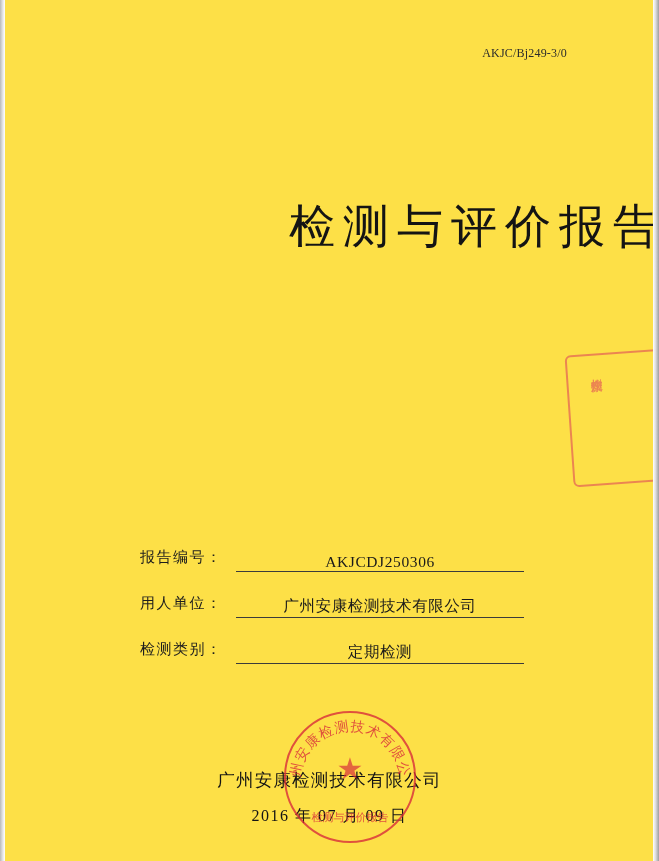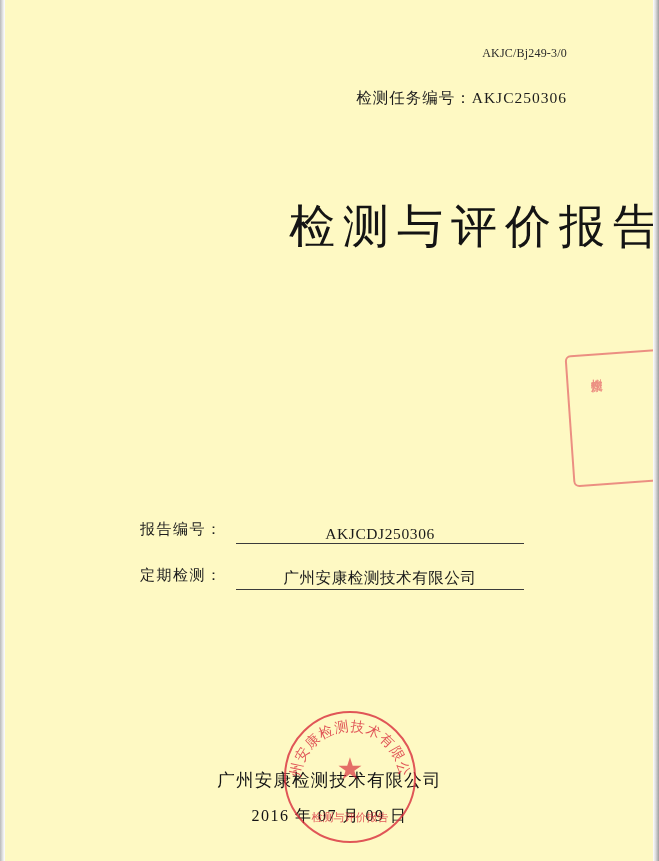--- a/index.html
+++ b/index.html
@@ -7,21 +7,21 @@
     padding: 0;
     background: #8a8a8a;
   }
   body {
     font-family: "Liberation Serif", serif;
   }
   .page {
     position: relative;
     width: 659px;
     height: 861px;
-    background: #fef9c3;
+    background: #fde047;
     overflow: hidden;
     box-sizing: border-box;
   }
   
   .page::before {
     content: "";
     position: absolute;
     left: 0; top: 0;
     width: 5px; height: 100%;
     background: linear-gradient(to right, #b9b9b9, #e8e8e8 60%, #ffffff);
@@ -60,21 +60,21 @@
     width: 100%;
     text-align: right;
     font-size: 46px;
     letter-spacing: 8px;
     color: #141414;
     font-weight: 500;
     font-family: "Liberation Serif", serif;
   }
   .fields {
     position: absolute;
-    top: 506px;
+    top: 534px;
     left: 140px;
     width: 384px;
   }
   .field-row {
     display: flex;
     align-items: flex-end;
     height: 38px;
     margin-bottom: 8px;
   }
   .field-label {
@@ -185,38 +185,39 @@
     white-space: nowrap;
   }
 </style>
 </head>
 <body>
 
 <div class="page">
 
   <div class="doc-code">AKJC/Bj249-3/0</div>
 
-  <div class="task-no">
-    <span>检测任务编号：</span><span>AKJC250306</span>
-  </div>
 
   <div class="title">检测与评价报告</div>
 
   <div class="fields">
 
     <div class="field-row">
       <div class="field-label">报告编号：</div>
       <div class="field-value">AKJCDJ250306</div>
     </div>
 
     <div class="field-row">
-      <div class="field-label">定期检测：</div>
+      <div class="field-label">用人单位：</div>
       <div class="field-value">广州安康检测技术有限公司</div>
     </div>
 
+    <div class="field-row">
+      <div class="field-label">检测类别：</div>
+      <div class="field-value">定期检测</div>
+    </div>
 
   </div>
 
   <div class="footer">
     <div class="company">广州安康检测技术有限公司</div>
     <div class="date">2016 年 07 月 09 日</div>
   </div>
 
   <div class="stamp stamp-main">
     <div class="arc-text">

